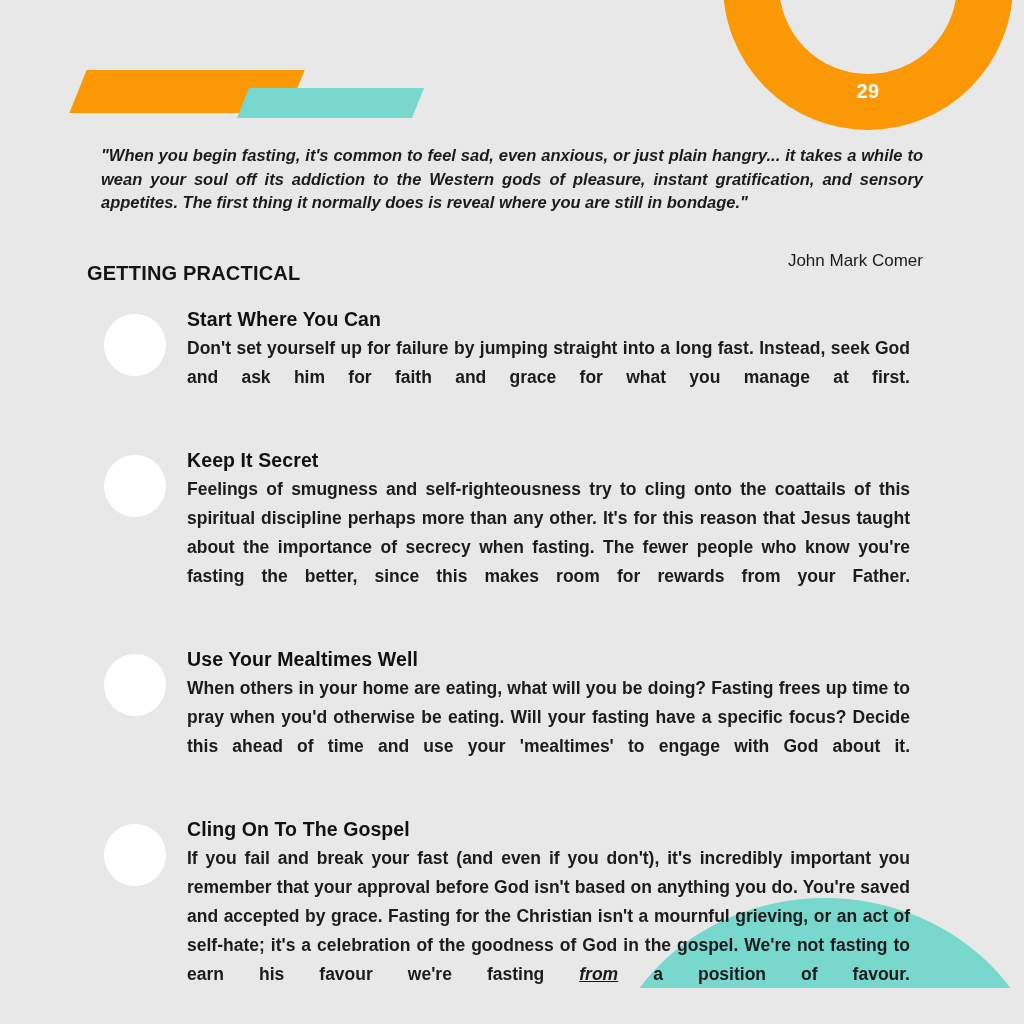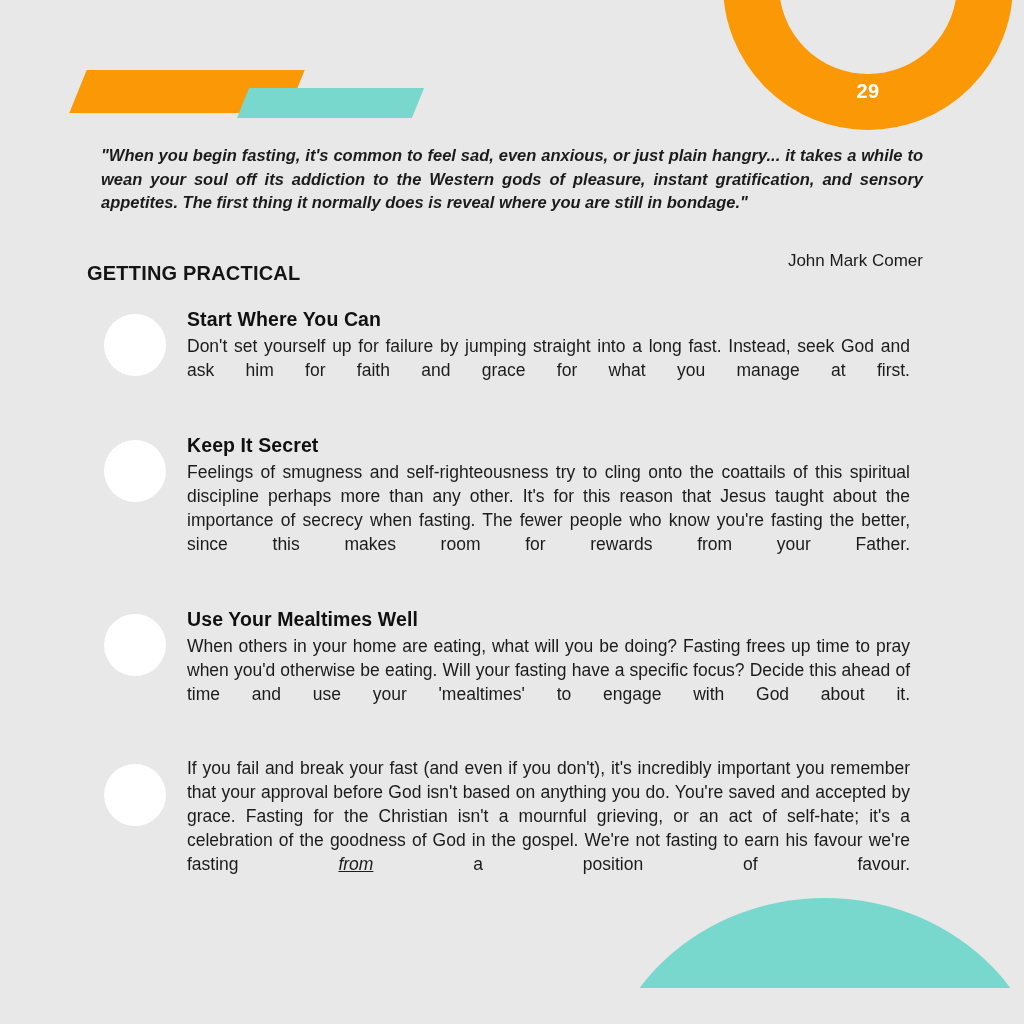--- a/index.html
+++ b/index.html
@@ -131,24 +131,25 @@
     font-size:19.5px;
     font-weight:bold;
     color:#101010;
     line-height:26px;
     margin-bottom:2px;
     letter-spacing:0.1px;
   }
 
   .item-body {
     font-size:17.5px;
-    line-height:24px;
+    line-height:29px;
     color:#1b1b1b;
     text-align:justify;
     text-justify:inter-word;
+    font-weight:bold;
   }
   .item-body:after {
     content:"";
     display:inline-block;
     width:100%;
   }
 
   .em-underline {
     font-style:italic;
     text-decoration:underline;
@@ -193,18 +194,19 @@
       </div>
 
       <div class="item">
         <div class="bullet"></div>
         <div class="item-title">Use Your Mealtimes Well</div>
         <div class="item-body">When others in your home are eating, what will you be doing? Fasting frees up time to pray when you'd otherwise be eating. Will your fasting have a specific focus? Decide this ahead of time and use your 'mealtimes' to engage with God about it.</div>
       </div>
 
       <div class="item">
         <div class="bullet"></div>
+        <div class="item-title">Cling On To The Gospel</div>
         <div class="item-body"><span>If you fail and break your fast (and even if you don't), it's incredibly important you remember that your approval before God isn't based on anything you do. You're saved and accepted by grace. Fasting for the Christian isn't a mournful grieving, or an act of self-hate; it's a celebration of the goodness of God in the gospel. We're not fasting to earn his favour we're fasting </span><span class="em-underline">from</span><span> a position of favour.</span></div>
       </div>
 
     </div>
   </div>
 </div>
 
 </body></html>

